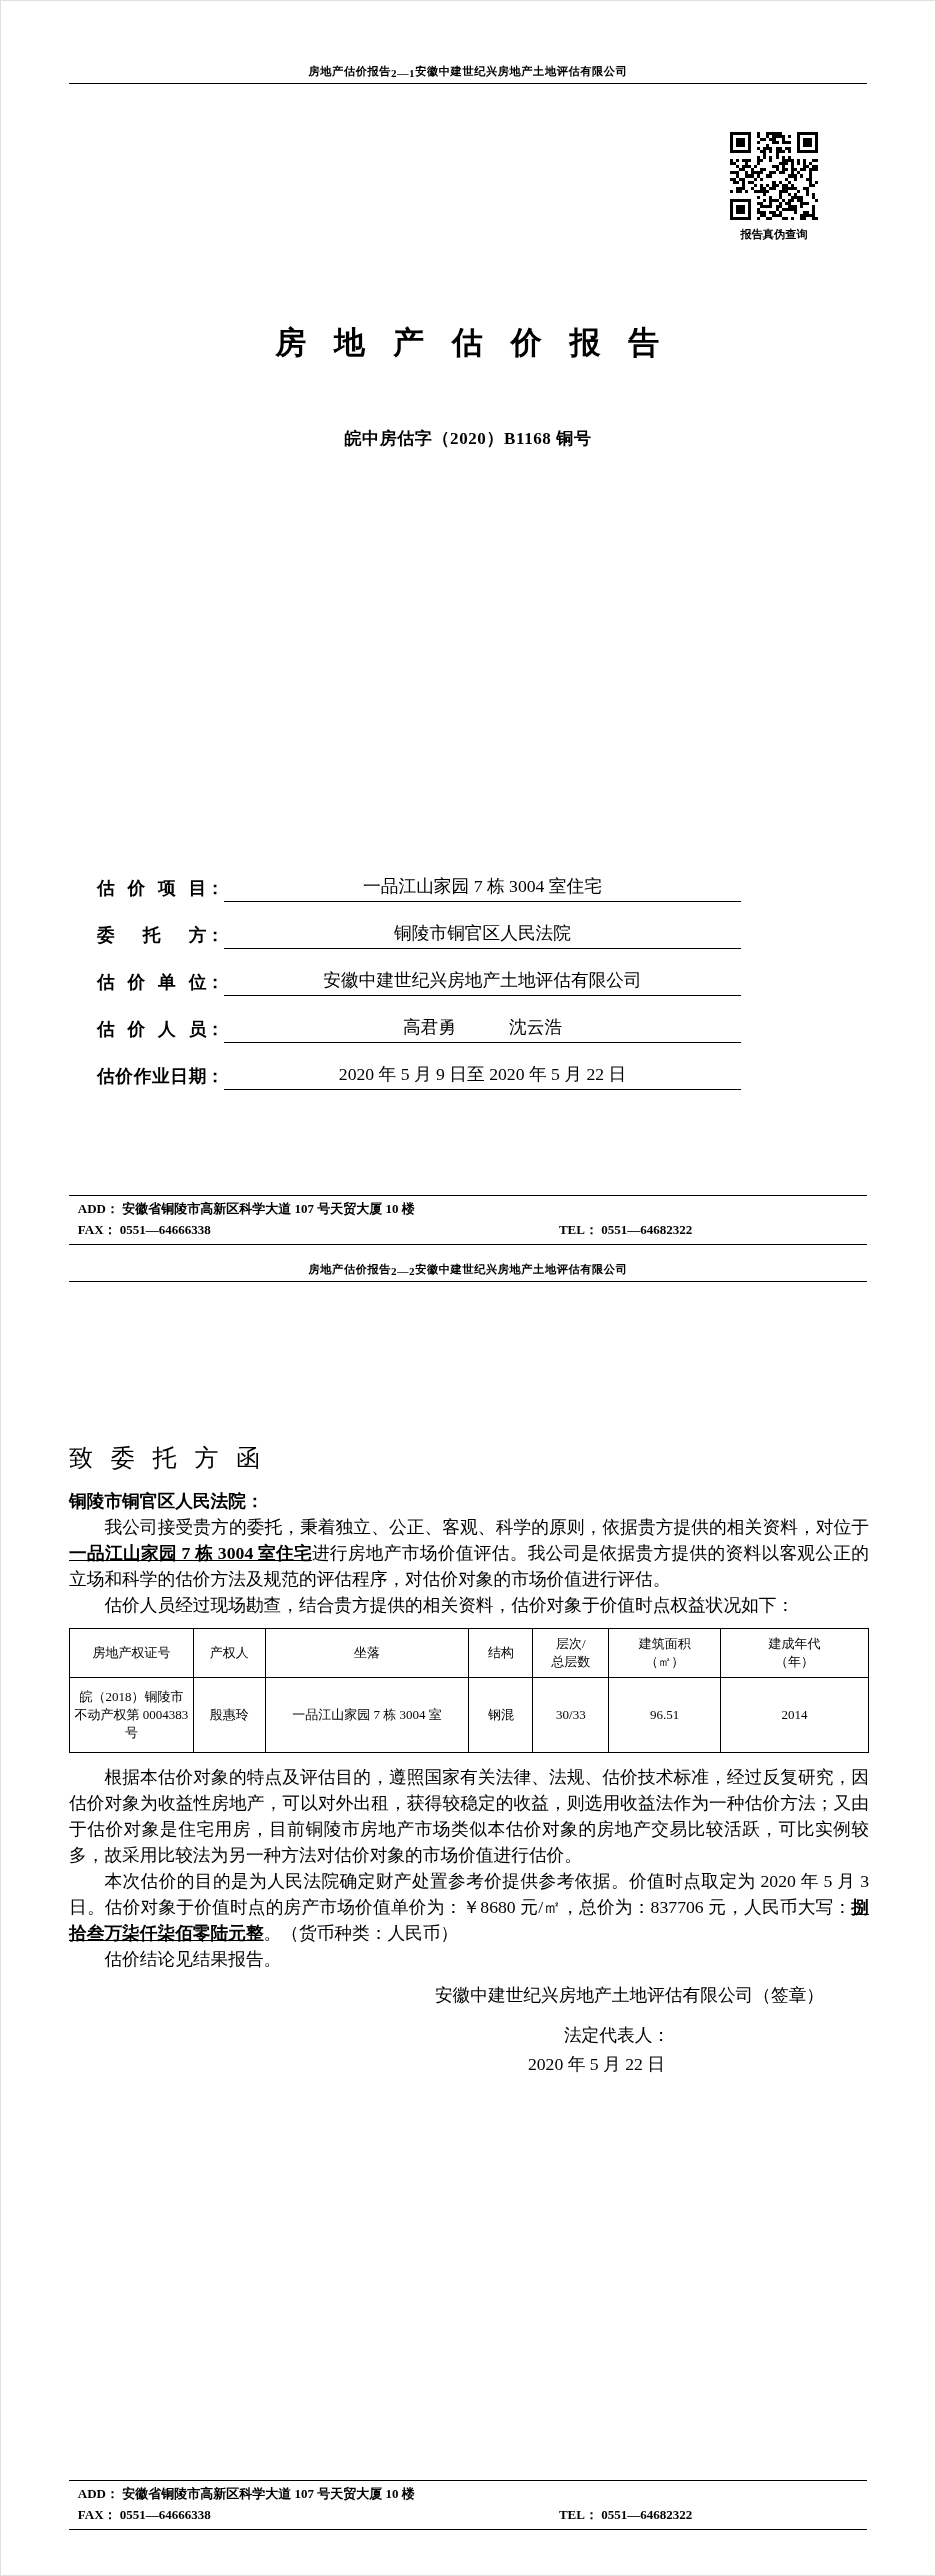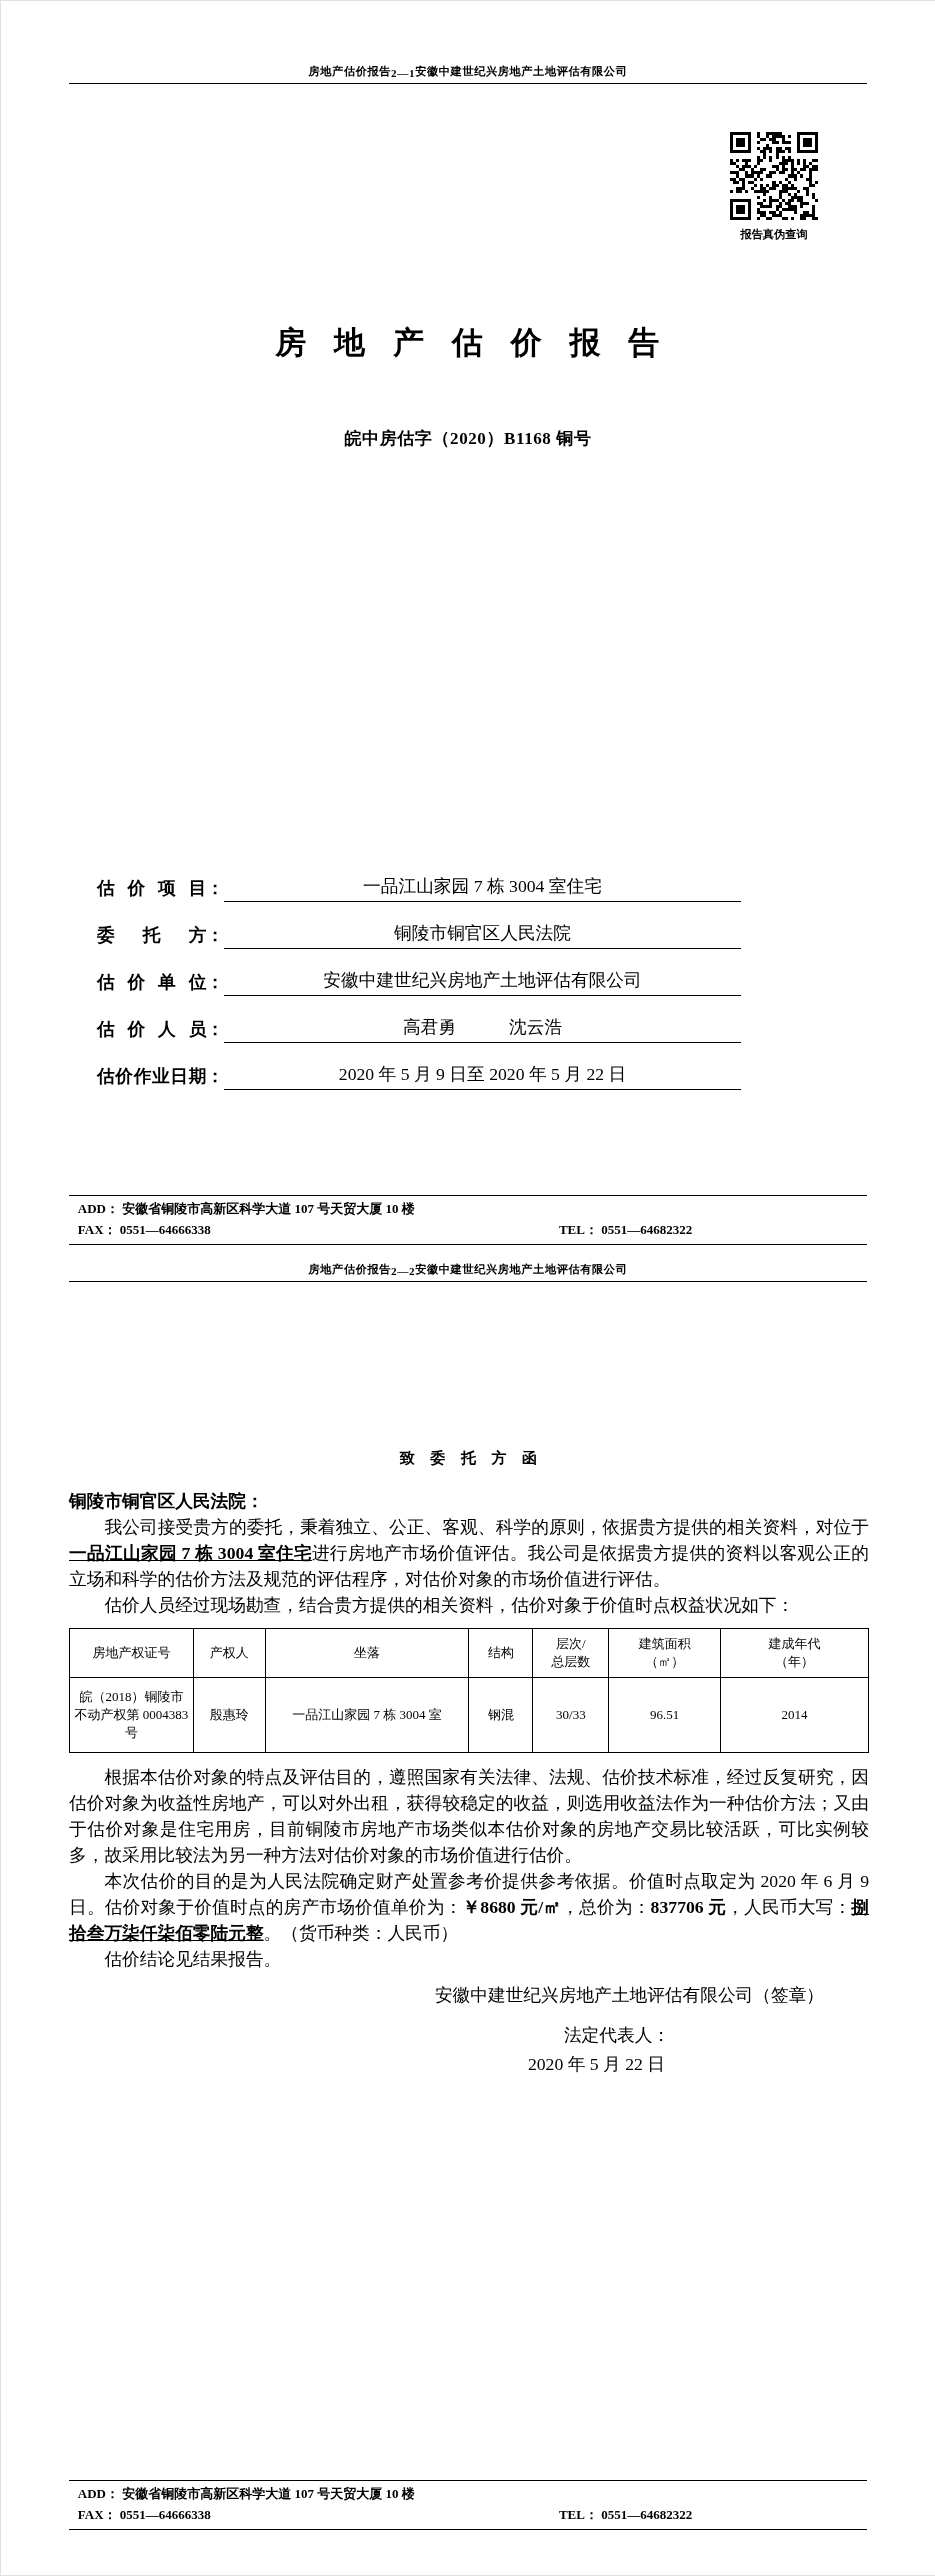--- a/index.html
+++ b/index.html
@@ -43,25 +43,25 @@
     position:absolute; left:68px; right:68px;
     border-top:1.2px solid #000; border-bottom:1.2px solid #000;
     font-size:13px; font-weight:bold; padding:4.1px 8.8px 5.3px 8.8px;
   }
   .ftr-row2 { display:flex; justify-content:space-between; padding-right:166px; margin-top:2.9px; }
   
   .p2body {
     position:absolute; top:1444px; left:68px; width:800px;
     font-size:17.7px; line-height:26px; text-align:justify;
   }
-  .title2 { text-align:center; font-size:15px; font-weight:bold; word-spacing:9.4px; letter-spacing:1.2px; margin-bottom:16.5px; }
+  .title2 { font-size:24px; font-weight:normal; word-spacing:9.4px; letter-spacing:1.2px; margin-bottom:16.5px; }
   .salutation { font-weight:bold; }
   .para { text-indent:2em; }
   .bu { font-weight:bold; text-decoration:underline; }
-  .b  { font-weight:bold;margin-top:36px; }
+  .b  { font-weight:normal;margin-top:36px; }
   .info-table {
     width:100%; border-collapse:collapse; text-align:center;
     font-size:13px; line-height:1.4; margin:10.6px 0 11.8px 0; text-indent:0;
   }
   .info-table th, .info-table td { border:0.6px solid #000; padding:5.9px 3.5px; vertical-align:middle; }
   .info-table th { font-weight:normal; white-space:pre-line; }
   .info-table td { padding:9.4px 3.5px; }
   .sig { margin-top:9.4px; }
   .sig-line1 { text-align:right; padding-right:45px; }
   .sig-line2 { text-align:right; padding-right:199px; margin-top:14px; }
@@ -461,21 +461,21 @@
           <td>钢混</td>
           <td>30/33</td>
           <td>96.51</td>
           <td>2014</td>
         </tr>
       </tbody>
     </table>
 
     <div class="para">根据本估价对象的特点及评估目的，遵照国家有关法律、法规、估价技术标准，经过反复研究，因估价对象为收益性房地产，可以对外出租，获得较稳定的收益，则选用收益法作为一种估价方法；又由于估价对象是住宅用房，目前铜陵市房地产市场类似本估价对象的房地产交易比较活跃，可比实例较多，故采用比较法为另一种方法对估价对象的市场价值进行估价。</div>
 
-    <div class="para"><span>本次估价的目的是为人民法院确定财产处置参考价提供参考依据。价值时点取定为 2020 年 6 月 9 日。估价对象于价值时点的房产市场价值单价为：</span><span class="b">￥8680 元/㎡</span><span>，总价为：</span><span class="b">837706 元</span><span>，人民币大写：</span><span class="bu">捌拾叁万柒仟柒佰零陆元整</span><span>。（货币种类：人民币）</span></div>
+    <div class="para"><span>本次估价的目的是为人民法院确定财产处置参考价提供参考依据。价值时点取定为 2020 年 5 月 3 日。估价对象于价值时点的房产市场价值单价为：</span><span class="b">￥8680 元/㎡</span><span>，总价为：</span><span class="b">837706 元</span><span>，人民币大写：</span><span class="bu">捌拾叁万柒仟柒佰零陆元整</span><span>。（货币种类：人民币）</span></div>
 
     <div class="para">估价结论见结果报告。</div>
 
     <div class="sig">
       <div class="sig-line1">安徽中建世纪兴房地产土地评估有限公司（签章）</div>
       <div class="sig-line2">法定代表人：</div>
       <div class="sig-line3">2020 年 5 月 22 日</div>
     </div>
   </div>
 

